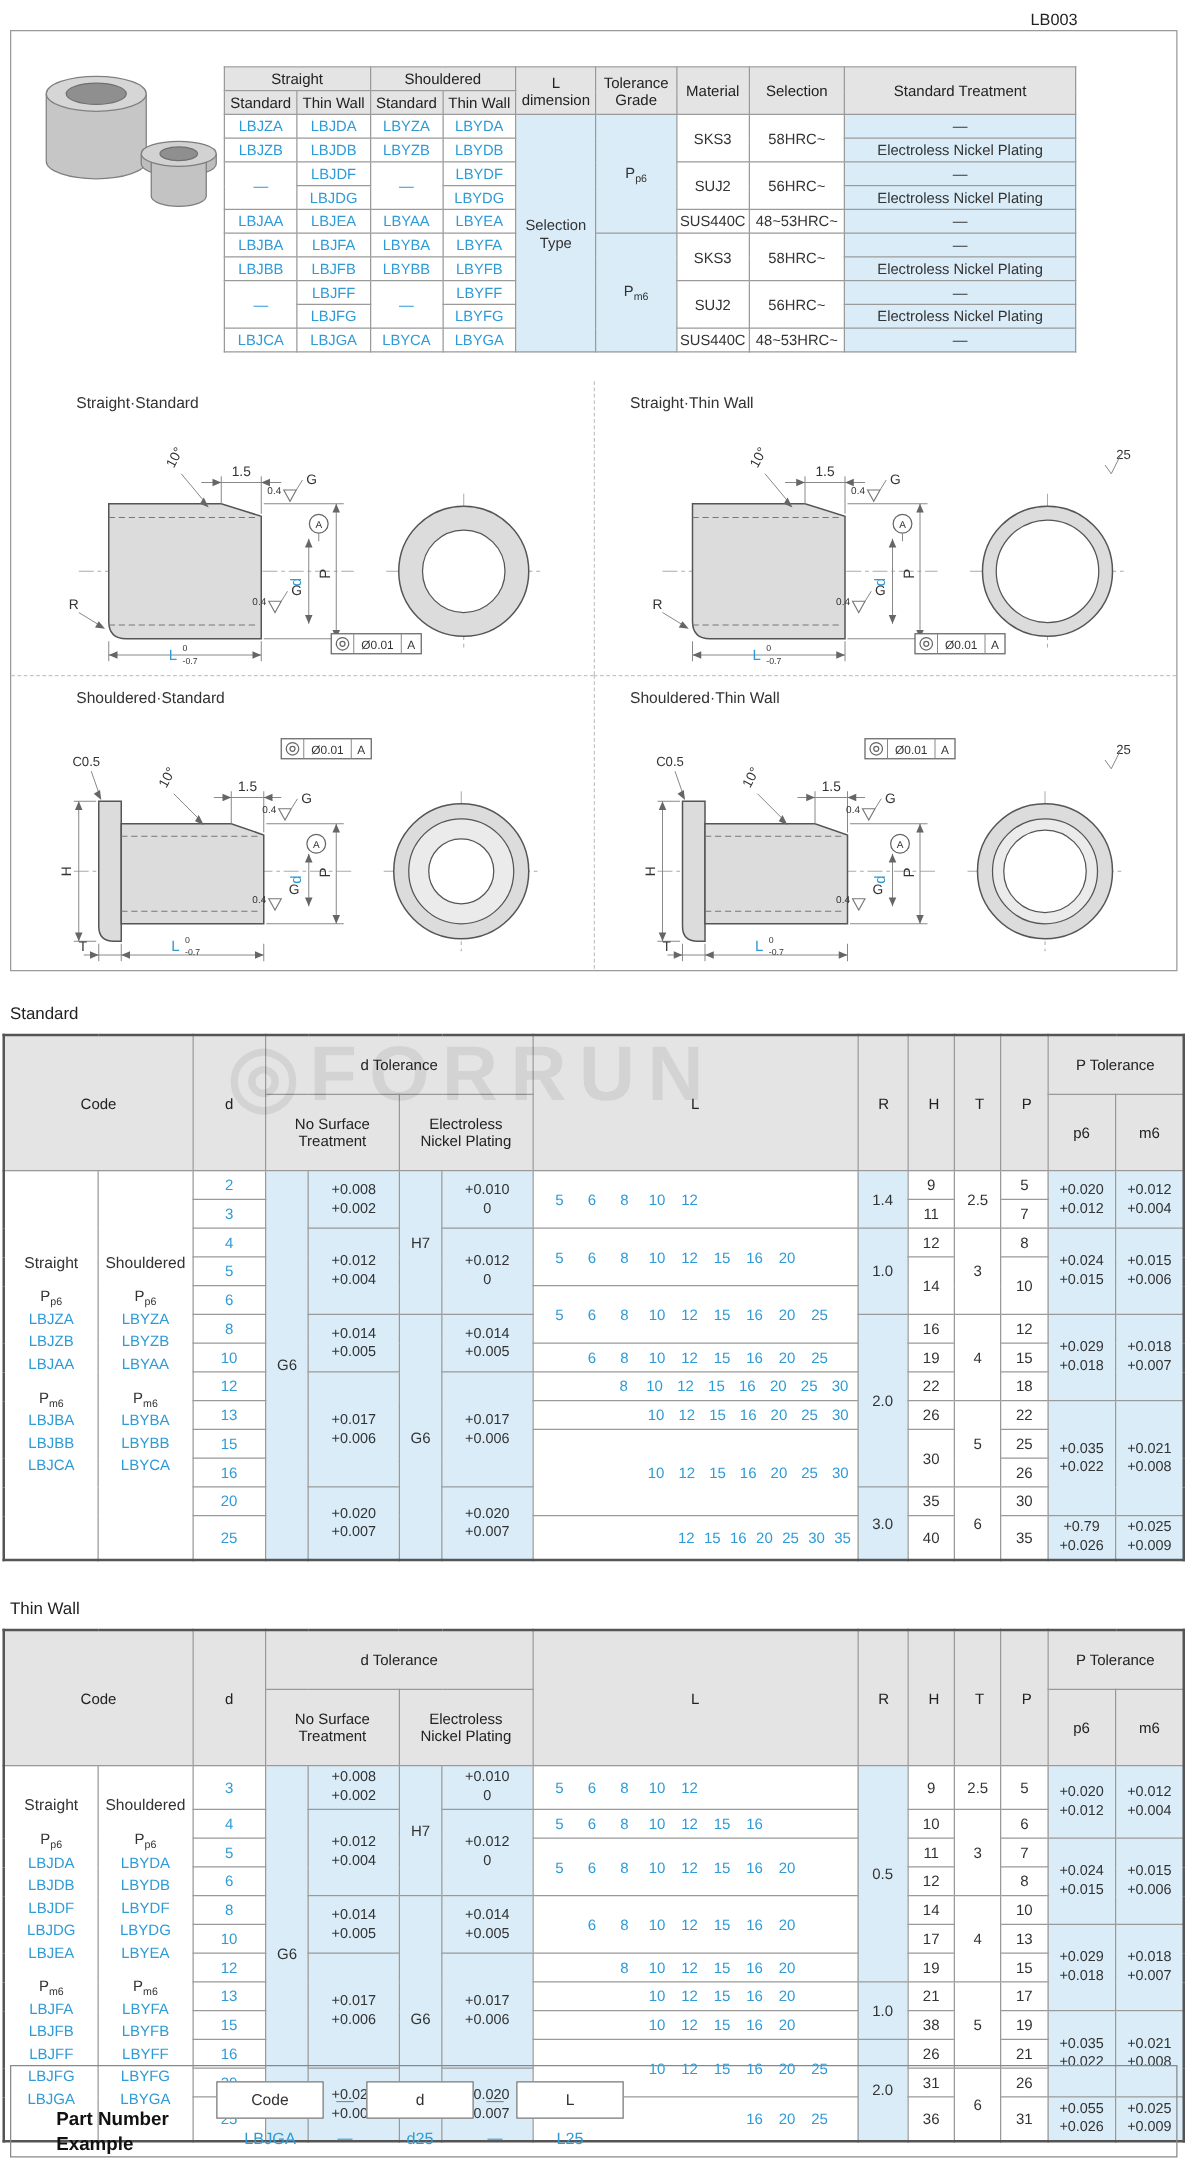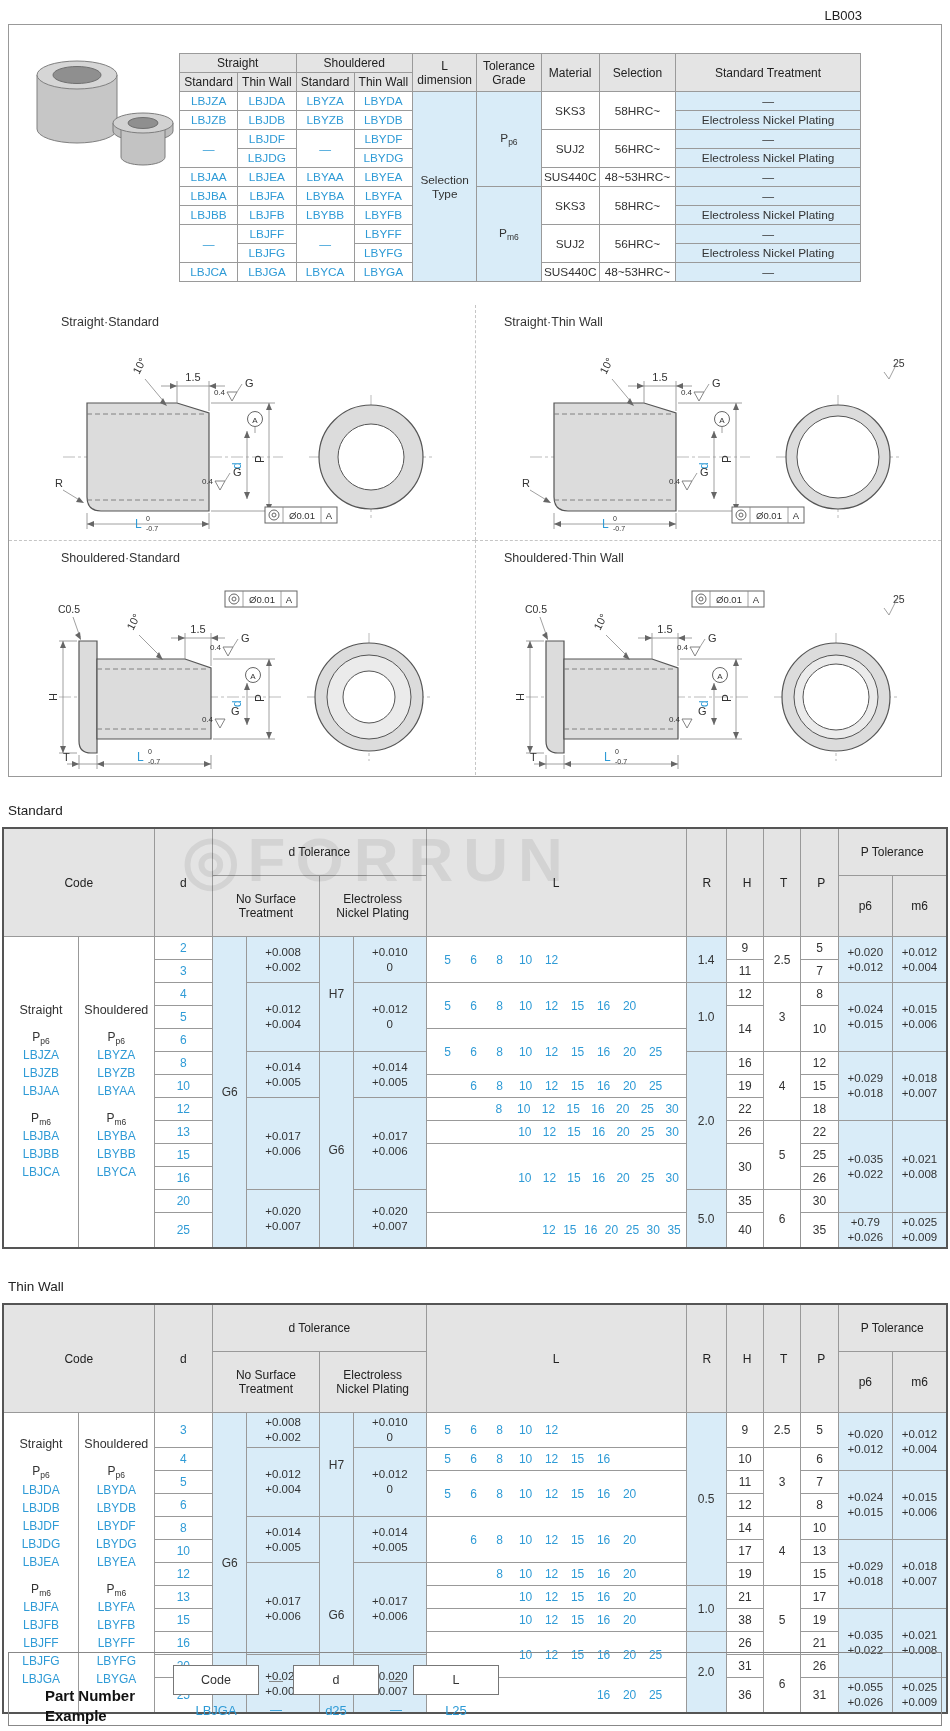--- a/index.html
+++ b/index.html
@@ -764,21 +764,21 @@
           <tr>
             <td class="dcol">20</td>
             <td class="bl tol" rowspan="2">
               <div>+0.020</div>
               <div>+0.007</div>
             </td>
             <td class="bl tol" rowspan="2">
               <div>+0.020</div>
               <div>+0.007</div>
             </td>
-            <td class="bl" rowspan="2">5.0</td>
+            <td class="bl" rowspan="2">3.0</td>
             <td>35</td>
             <td rowspan="2">6</td>
             <td>30</td>
           </tr>
           <tr>
             <td class="dcol">25</td>
             <td class="lcell">
               <div class="lrow">
                 <span class="lnum" style="margin-left: 104px;">12</span>
                 <span class="lnum">15</span>

